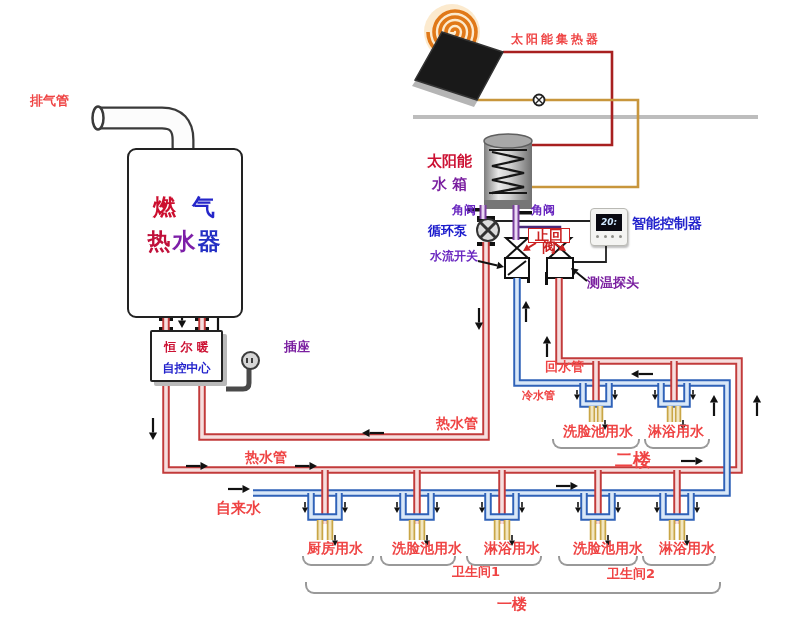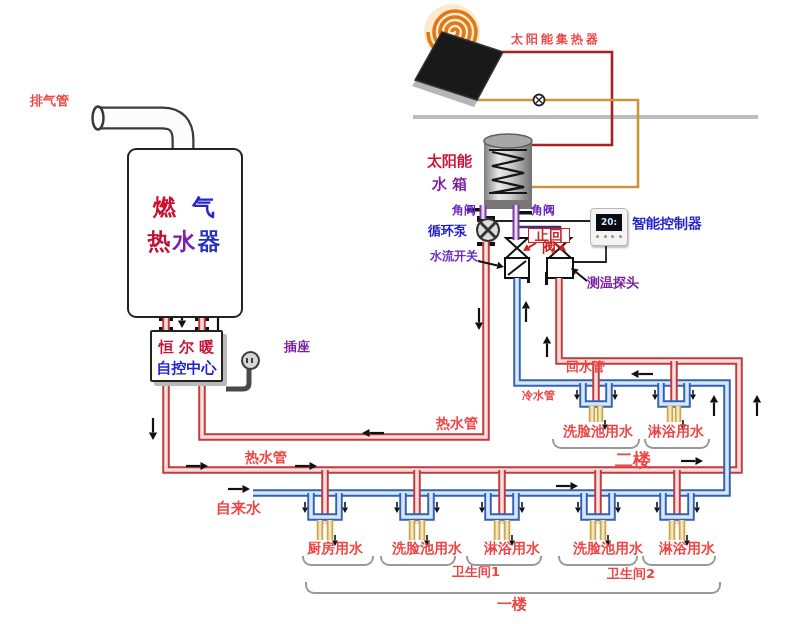--- a/index.html
+++ b/index.html
@@ -14,25 +14,25 @@
   .po,.pi{fill:none;stroke-linecap:butt;}
   .po-red{stroke:#c23b3b;stroke-width:7.5;} .pi-red{stroke:#f6dede;stroke-width:3.6;}
   .po-blue{stroke:#2f62b8;stroke-width:7.5;} .pi-blue{stroke:#d9e8f8;stroke-width:3.6;}
   .po-tan{stroke:#c9a646;stroke-width:6.5;} .pi-tan{stroke:#f2e6c0;stroke-width:3;}
   .po-purple{stroke:#7a3f9e;stroke-width:7;} .pi-purple{stroke:#ead9f4;stroke-width:3;}
   .devbox{position:absolute;background:#fff;border:2.5px solid #222;border-radius:9px;text-align:center;}
   #heater{display:flex;flex-direction:column;align-items:center;padding-top:40px;box-sizing:border-box;}
   #heater .hline{font-size:23px;font-weight:bold;line-height:34px;letter-spacing:2px;}
   #henbox{border-radius:2px;border-width:2.5px;box-shadow:4px 4px 0 #b9b9b9;
           text-align:center;padding-top:5px;box-sizing:border-box;}
-  #henbox div{font-size:15px;font-weight:bold;line-height:21px;}
+  #henbox div{font-size:12px;font-weight:bold;line-height:21px;}
   #ctrl{position:absolute;background:#f4f4f2;border:1.5px solid #b9b9b4;border-radius:4px;
         box-shadow:1px 2px 2px rgba(0,0,0,.25);}
   #ctrl .scr{position:absolute;left:5px;top:5px;width:26px;height:17px;background:#0a0a12;
-             color:#cfe8ff;font-size:9px;font-weight:bold;text-align:center;line-height:17px;}
+             color:#cfe8ff;font-size:9px;font-weight:bold;text-align:center;line-height:17px;font-style:italic;}
   #ctrl .dots{position:absolute;left:5px;top:26px;width:26px;display:flex;justify-content:space-between;}
   #ctrl .dots i{width:3px;height:3px;background:#8f8f8a;border-radius:50%;}
   #zhb{position:absolute;border:1.5px solid #cc2222;background:#fff;color:#cc2222;
        font-size:14px;font-weight:bold;text-align:center;line-height:12px;}
   #plug{position:absolute;width:15px;height:15px;border:2px solid #3c3c3c;border-radius:50%;
         background:#d6d6d6;}
   #plug i{position:absolute;background:#3c3c3c;width:2px;height:5px;top:5px;}
 </style>
 </head>
 <body>
@@ -391,21 +391,21 @@
   <div class="lbl" style="left:511px;top:31px;font-size:12px;letter-spacing:3px;">太阳能集热器</div>
   <div class="lbl" style="left:427px;top:152px;font-size:15px;color:#cc1133;">太阳能</div>
   <div class="lbl" style="left:432px;top:175px;font-size:15px;color:#7a1fa0;">水 箱</div>
   <div class="lbl" style="left:452px;top:202px;font-size:12px;color:#6a28c0;">角阀</div>
   <div class="lbl" style="left:531px;top:202px;font-size:12px;color:#6a28c0;">角阀</div>
   <div class="lbl" style="left:428px;top:222px;color:#1a1acc;">循环泵</div>
   <div class="lbl" style="left:430px;top:248px;font-size:12px;color:#6a28c0;">水流开关</div>
   <div class="lbl" style="left:632px;top:215px;font-size:14px;color:#2222cc;">智能控制器</div>
   <div class="lbl" style="left:587px;top:274px;color:#7a1fa0;">测温探头</div>
   <div class="lbl" style="left:284px;top:338px;color:#7a1fa0;">插座</div>
-  <div class="lbl" style="left:566px;top:358px;">回水管</div>
+  <div class="lbl" style="left:545px;top:358px;">回水管</div>
   <div class="lbl" style="left:522px;top:388px;font-size:11px;">冷水管</div>
   <div class="lbl" style="left:436px;top:415px;font-size:14px;">热水管</div>
   <div class="lbl" style="left:245px;top:449px;font-size:14px;">热水管</div>
   <div class="lbl" style="left:216px;top:499px;font-size:15px;">自来水</div>
   <div class="lbl" style="left:615px;top:448px;font-size:18px;">二楼</div>
   <div class="lbl" style="left:452px;top:563px;">卫生间1</div>
   <div class="lbl" style="left:607px;top:565px;">卫生间2</div>
   <div class="lbl" style="left:497px;top:595px;font-size:15px;">一楼</div>
 
   <div class="brk" style="left:302px;top:556px;width:68px;"></div>

